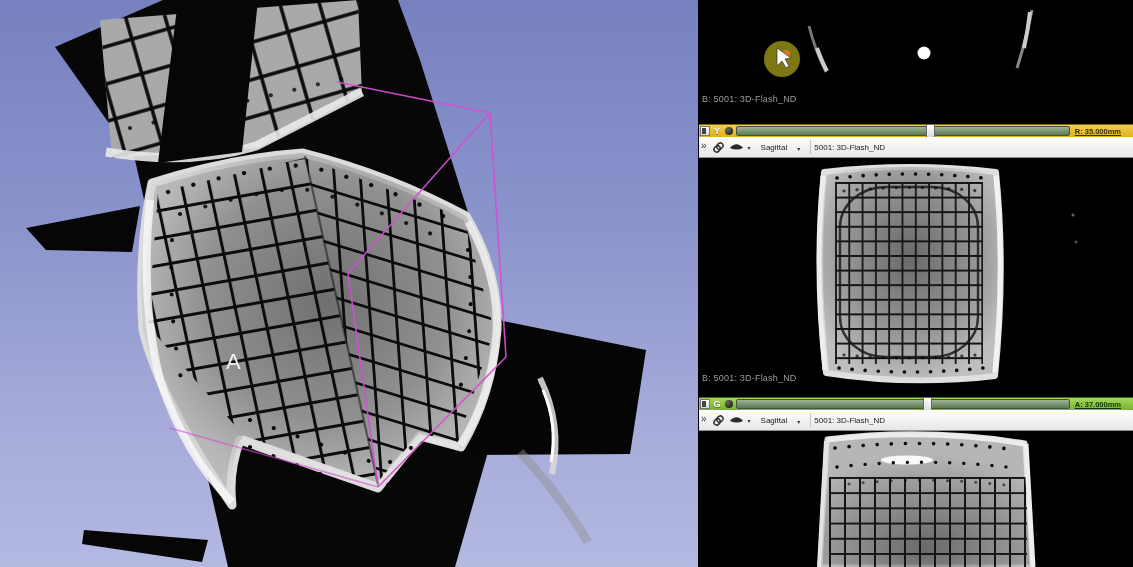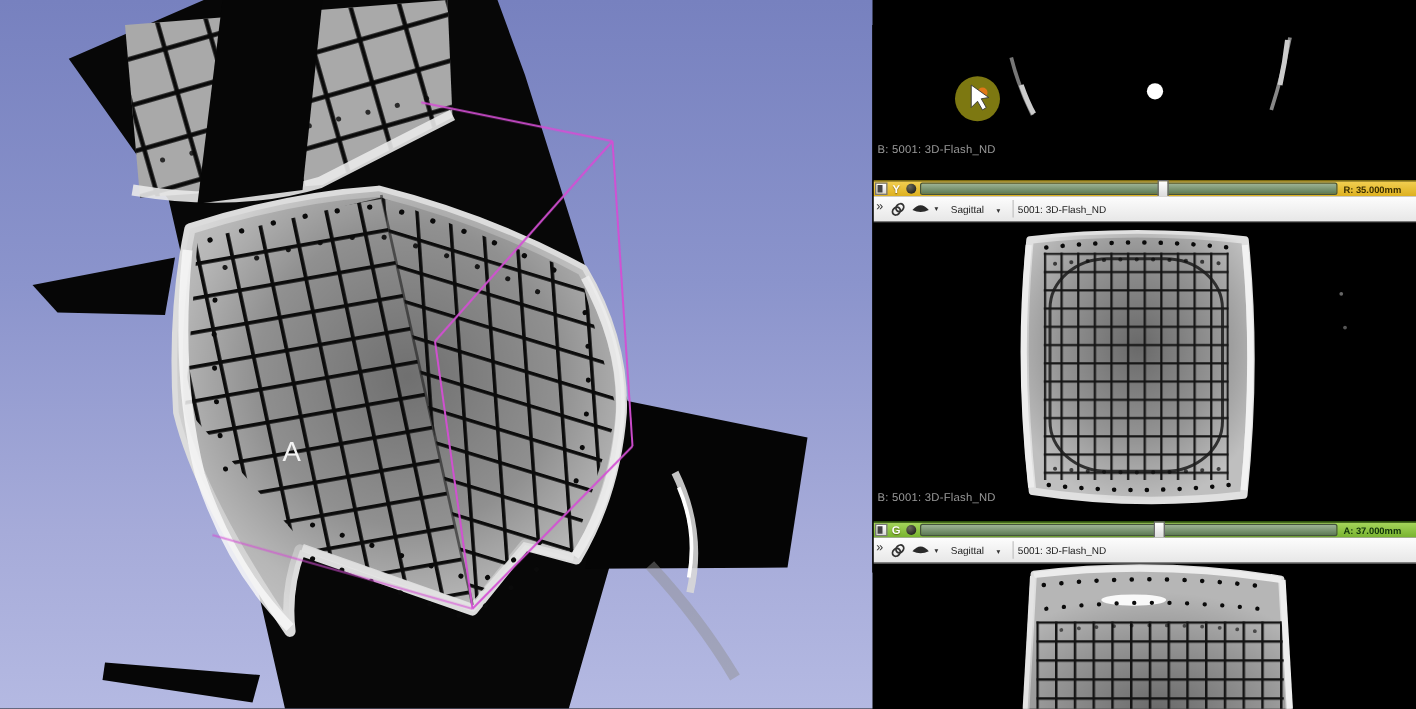--- a/index.html
+++ b/index.html
@@ -4,41 +4,41 @@
 <style>
   html,body{margin:0;padding:0;background:#000;}
   .app{position:relative;width:1133px;height:567px;overflow:hidden;font-family:"Liberation Sans",sans-serif;}
 
   
   .view3d{position:absolute;left:0;top:0;width:698px;height:567px;
     background:linear-gradient(to bottom,#7781bf 0%,#8b94cc 40%,#a6abd9 75%,#b4b9e2 100%);}
   .view3d svg{position:absolute;left:0;top:0;}
 
   
-  .rightpanel{position:absolute;left:698px;top:0;width:435px;height:438px;background:#000;border-left:1px solid #000;margin-top:20px;}
+  .rightpanel{position:absolute;left:698px;top:0;width:435px;height:438px;background:#000;border-left:1px solid #000;}
   .sliceview{position:absolute;left:0;width:435px;background:#000;overflow:hidden;}
   .sv-top{top:0;height:124px;}
   .sv-sag{top:158px;height:239px;}
   .sv-cor{top:431px;height:136px;}
   .corner-label{position:absolute;left:3px;font-size:9px;color:#9a9a9a;letter-spacing:.2px;white-space:nowrap;}
 
   
   .sliderbar{position:absolute;left:0;width:435px;height:13px;display:flex;align-items:center;box-sizing:border-box;}
   .bar-y{top:124px;background:linear-gradient(to bottom,#f2cf52,#ddb01e);border-top:1px solid #7a6a10;}
   .bar-g{top:397px;background:linear-gradient(to bottom,#a5d55b,#77b32e);border-top:1px solid #3a6a10;}
   .sb-btn{width:10px;height:10px;margin:0 2px 0 1px;background:linear-gradient(#fefefe,#d8d8d8);border:1px solid #777;
     box-sizing:border-box;display:flex;align-items:center;justify-content:flex-start;flex:none;}
   .sb-btn span{display:block;width:4px;height:6px;background:#444;margin-left:1px;}
   .sb-initial{width:10px;text-align:center;font-size:9px;font-weight:bold;color:#fff;text-shadow:0 1px 1px rgba(60,40,0,.6);flex:none;}
   .sb-dot{width:8px;height:8px;border-radius:50%;background:radial-gradient(circle at 35% 30%,#6a6a5a,#101010);margin:0 3px;flex:none;}
   .sb-track{flex:1;height:8px;border:1px solid #44543c;border-radius:2px;position:relative;
     background:linear-gradient(to bottom,#9db395,#5d7a54);}
   .sb-handle{position:absolute;top:-3px;width:7px;height:12px;background:linear-gradient(#ffffff,#dcdcdc);
     border:1px solid #6a6a6a;border-radius:1px;}
-  .sb-value{font-size:7.5px;font-weight:bold;padding:0 13px 0 5px;white-space:nowrap;flex:none;}
+  .sb-value{font-size:7.5px;font-weight:bold;padding:0 13px 0 5px;white-space:nowrap;flex:none;text-decoration:underline;}
   .bar-y .sb-value{color:#3c2f00;}
   .bar-g .sb-value{color:#10330a;}
 
   
   .toolrow{position:absolute;left:0;width:435px;height:21px;display:flex;align-items:center;box-sizing:border-box;
     background:linear-gradient(to bottom,#fdfdfd,#e7e7e7);border-bottom:1px solid #8f8f8f;color:#222;font-size:8px;}
   .tr-y{top:137px;}
   .tr-g{top:410px;}
   .pin{font-size:10px;color:#333;padding:0 3px 2px 2px;line-height:10px;}
   .ticon{display:flex;align-items:center;padding:0 2px;}

